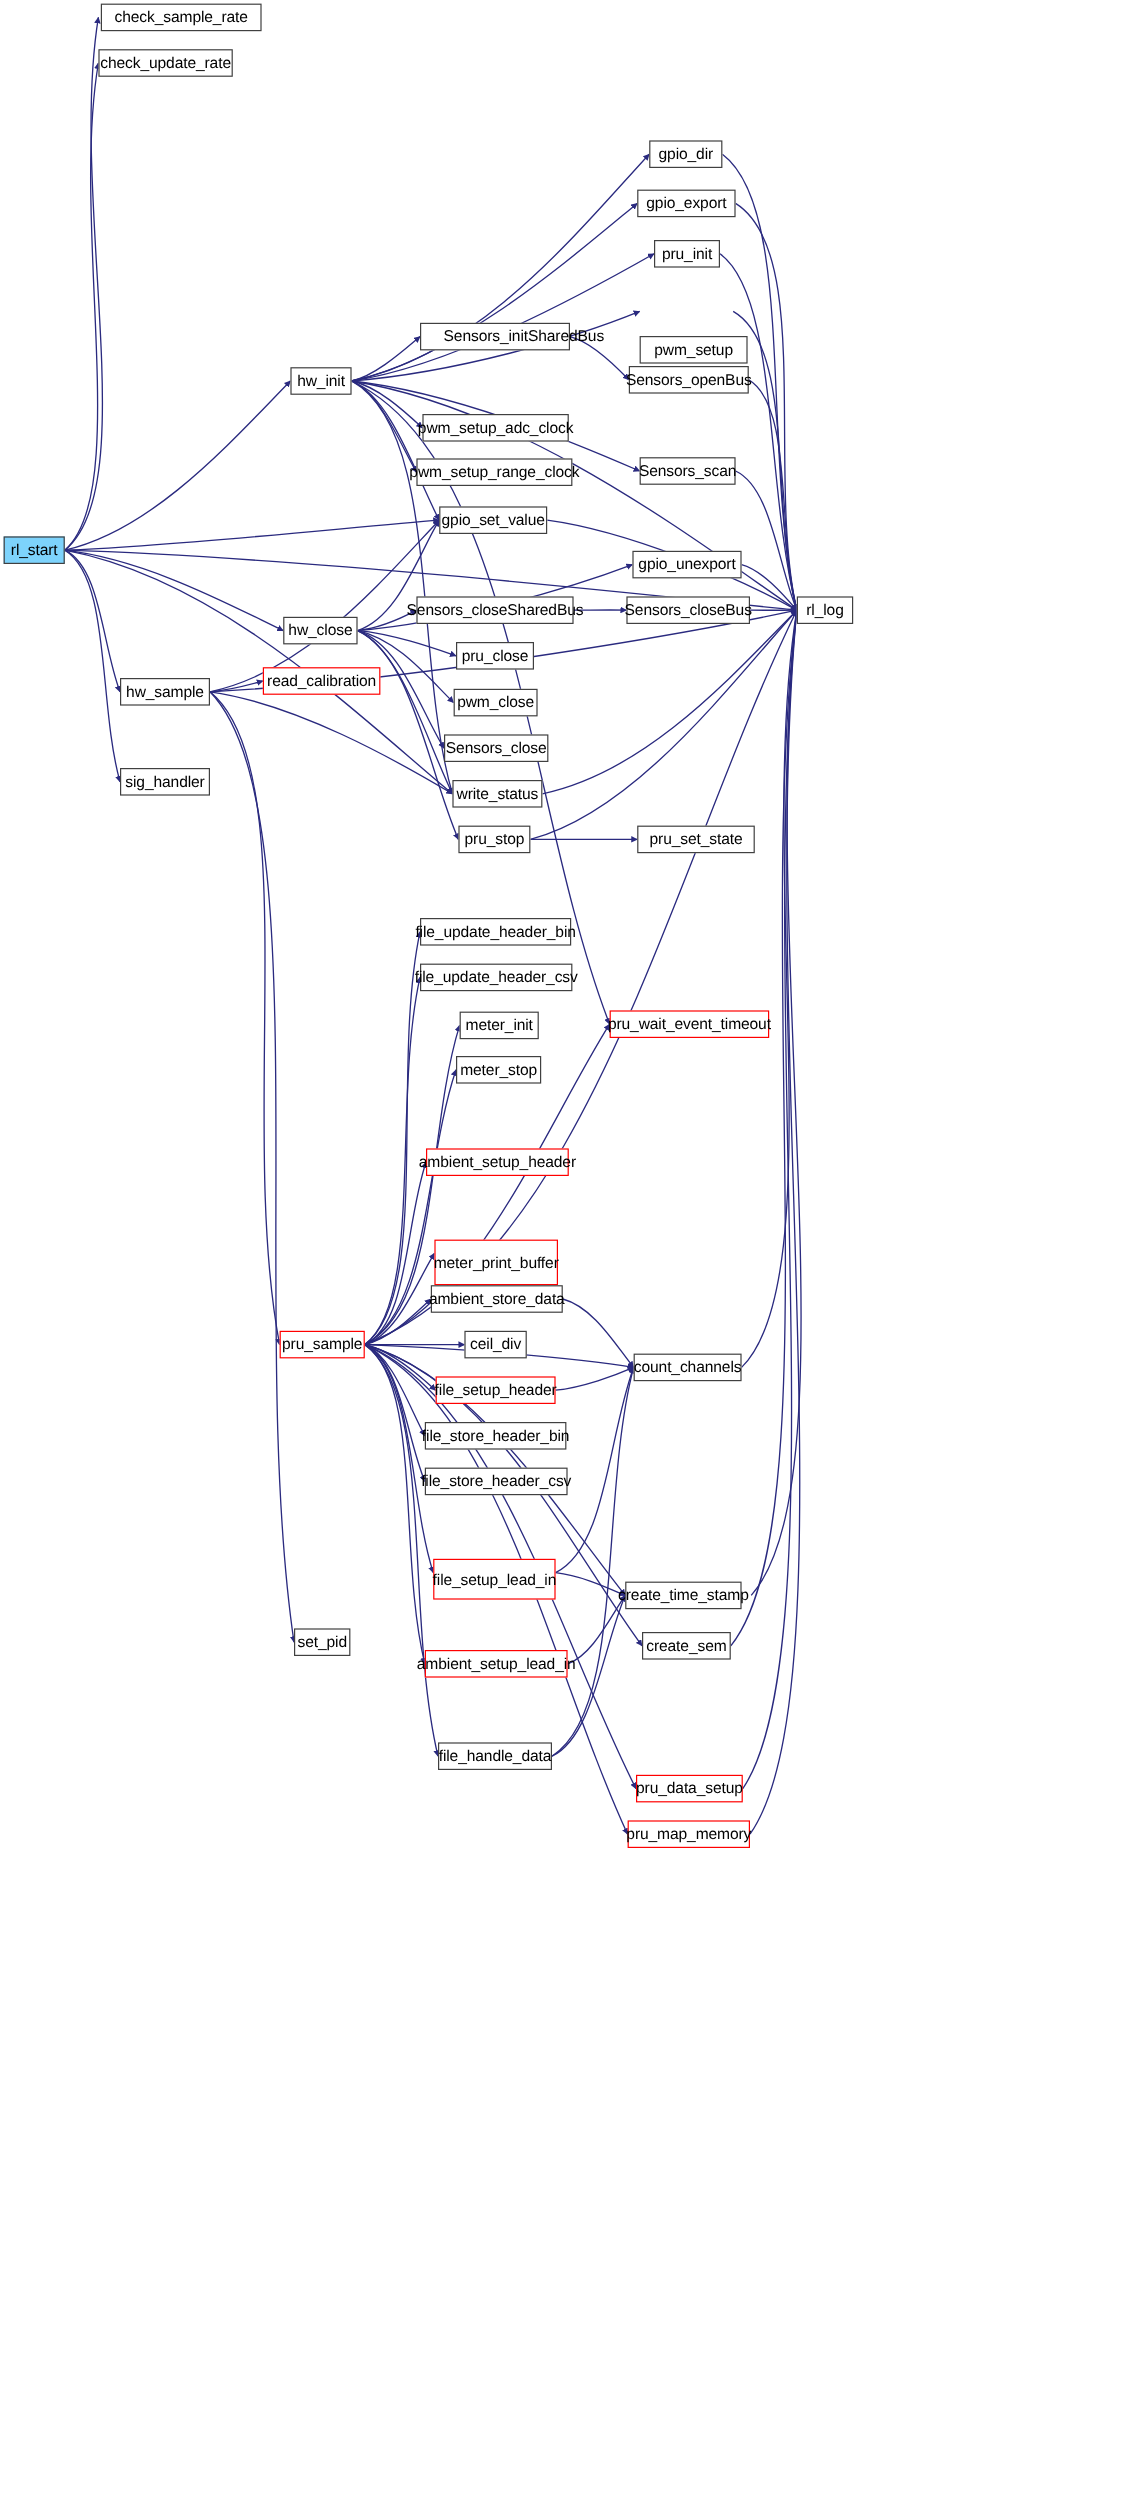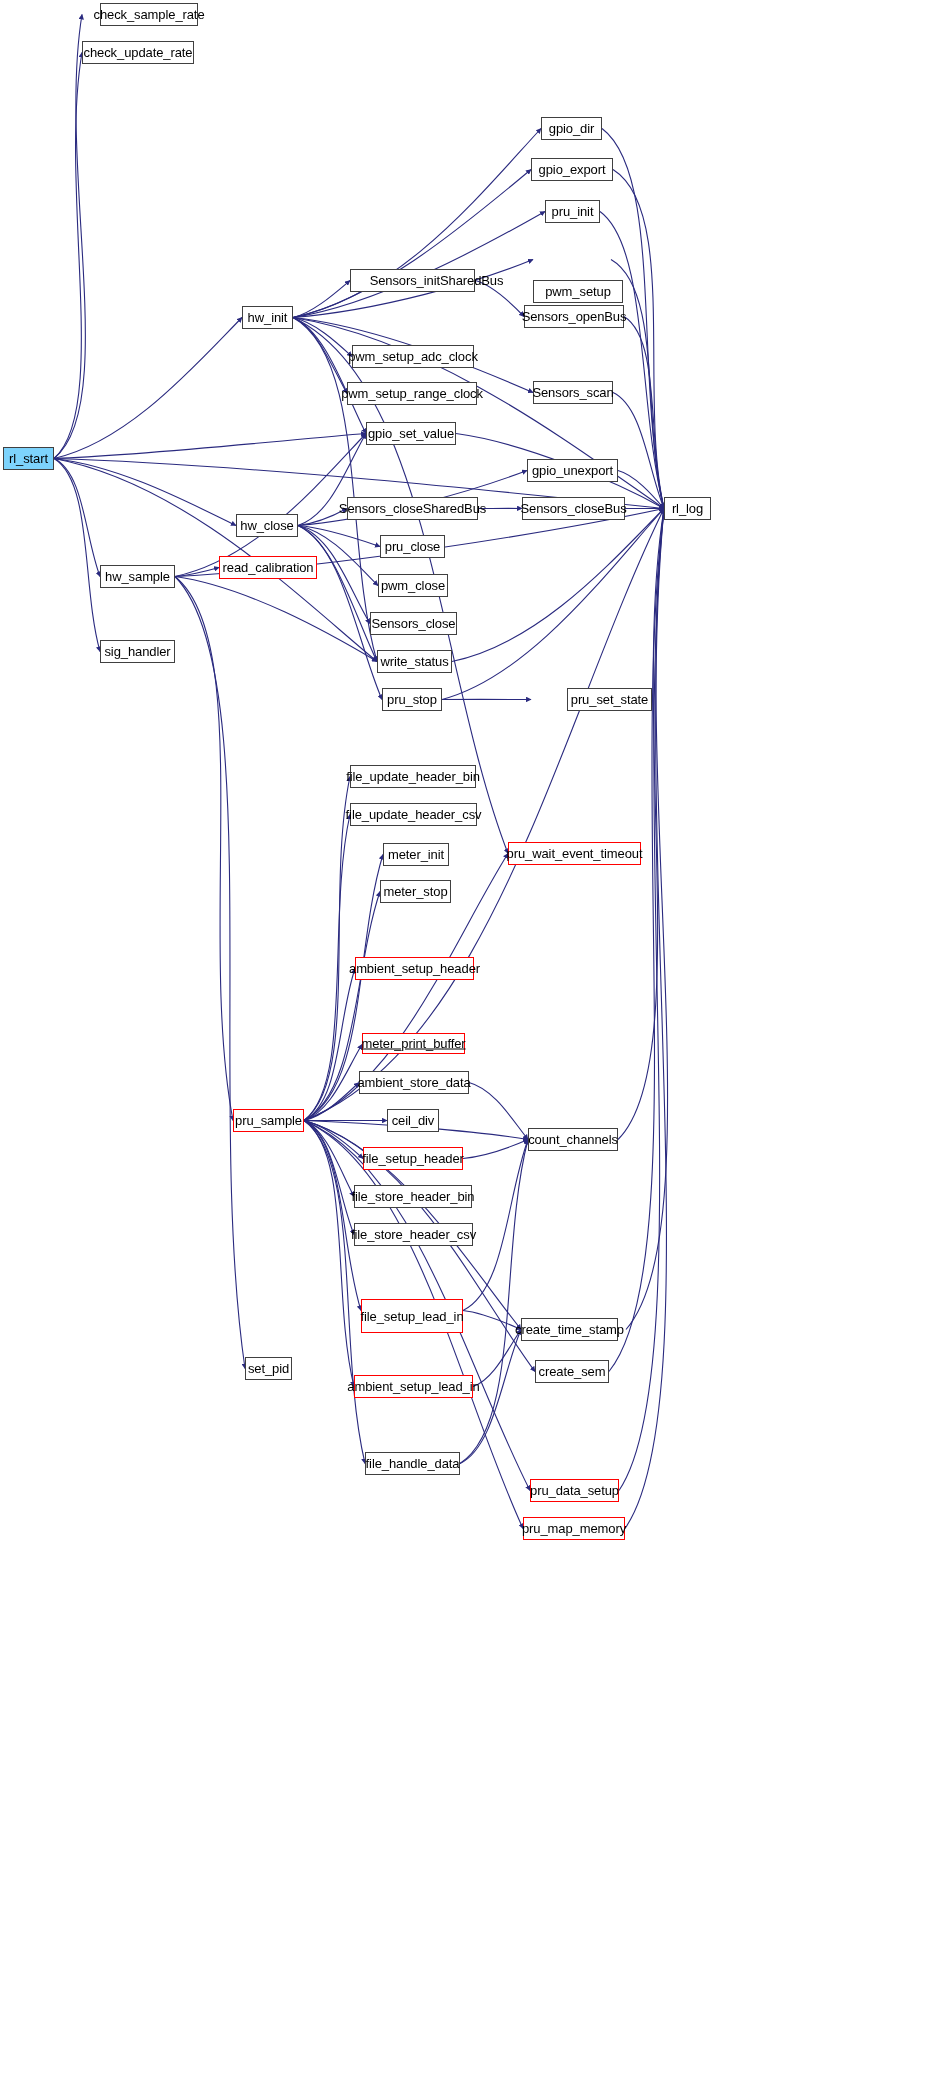--- a/index.html
+++ b/index.html
@@ -145,21 +145,21 @@
         <path d="M 609 1371.5 C 692.6693458576544 1267.94, 627.9 799.9877383430618, 664 508.5" marker-end="url(#arrow)"></path>
         <path d="M 619 1490.5 C 698.9568486825827 1372.66, 630.1 840.1627394730332, 664 508.5" marker-end="url(#arrow)"></path>
         <path d="M 625 1528.5 C 710.8120089344271 1406.1, 631.42 856.1448035737708, 664 508.5" marker-end="url(#arrow)"></path>
         <path d="M 618 1139.5 C 694.8065016746551 1063.78, 629.88 719.442600669862, 664 508.5" marker-end="url(#arrow)"></path>
       </g>
   </svg>
   <div id="node-layer">
       <div class="node root" style="left: 3px; top: 447px; width: 51px; height: 23px;">
         <span class="node-label">rl_start</span>
       </div>
-      <div class="node" style="left: 100px; top: 3px; width: 98px; height: 23px;">
+      <div class="node" style="left: 84px; top: 3px; width: 134px; height: 23px;">
         <span class="node-label">check_sample_rate</span>
       </div>
       <div class="node" style="left: 82px; top: 41px; width: 112px; height: 23px;">
         <span class="node-label">check_update_rate</span>
       </div>
       <div class="node" style="left: 242px; top: 306px; width: 51px; height: 23px;">
         <span class="node-label">hw_init</span>
       </div>
       <div class="node" style="left: 236px; top: 514px; width: 62px; height: 23px;">
         <span class="node-label">hw_close</span>
@@ -223,42 +223,42 @@
       </div>
       <div class="node" style="left: 370px; top: 612px; width: 87px; height: 23px;">
         <span class="node-label">Sensors_close</span>
       </div>
       <div class="node" style="left: 377px; top: 650px; width: 75px; height: 23px;">
         <span class="node-label">write_status</span>
       </div>
       <div class="node" style="left: 382px; top: 688px; width: 60px; height: 23px;">
         <span class="node-label">pru_stop</span>
       </div>
-      <div class="node" style="left: 531px; top: 688px; width: 85px; height: 23px; margin-left: 36px;">
+      <div class="node" style="left: 531px; top: 688px; width: 98px; height: 23px;">
         <span class="node-label">pru_set_state</span>
       </div>
       <div class="node" style="left: 350px; top: 765px; width: 126px; height: 23px;">
         <span class="node-label">file_update_header_bin</span>
       </div>
       <div class="node" style="left: 350px; top: 803px; width: 127px; height: 23px;">
         <span class="node-label">file_update_header_csv</span>
       </div>
       <div class="node" style="left: 383px; top: 843px; width: 66px; height: 23px;">
         <span class="node-label">meter_init</span>
       </div>
       <div class="node red" style="left: 508px; top: 842px; width: 133px; height: 23px;">
         <span class="node-label">pru_wait_event_timeout</span>
       </div>
       <div class="node" style="left: 380px; top: 880px; width: 71px; height: 23px;">
         <span class="node-label">meter_stop</span>
       </div>
       <div class="node red" style="left: 355px; top: 957px; width: 119px; height: 23px;">
         <span class="node-label">ambient_setup_header</span>
       </div>
-      <div class="node red" style="left: 362px; top: 1033px; width: 103px; height: 21px; text-decoration: underline;">
+      <div class="node red" style="left: 362px; top: 1033px; width: 103px; height: 38px;">
         <span class="node-label">meter_print_buffer</span>
       </div>
       <div class="node" style="left: 359px; top: 1071px; width: 110px; height: 23px;">
         <span class="node-label">ambient_store_data</span>
       </div>
       <div class="node red" style="left: 233px; top: 1109px; width: 71px; height: 23px;">
         <span class="node-label">pru_sample</span>
       </div>
       <div class="node" style="left: 387px; top: 1109px; width: 52px; height: 23px;">
         <span class="node-label">ceil_div</span>

